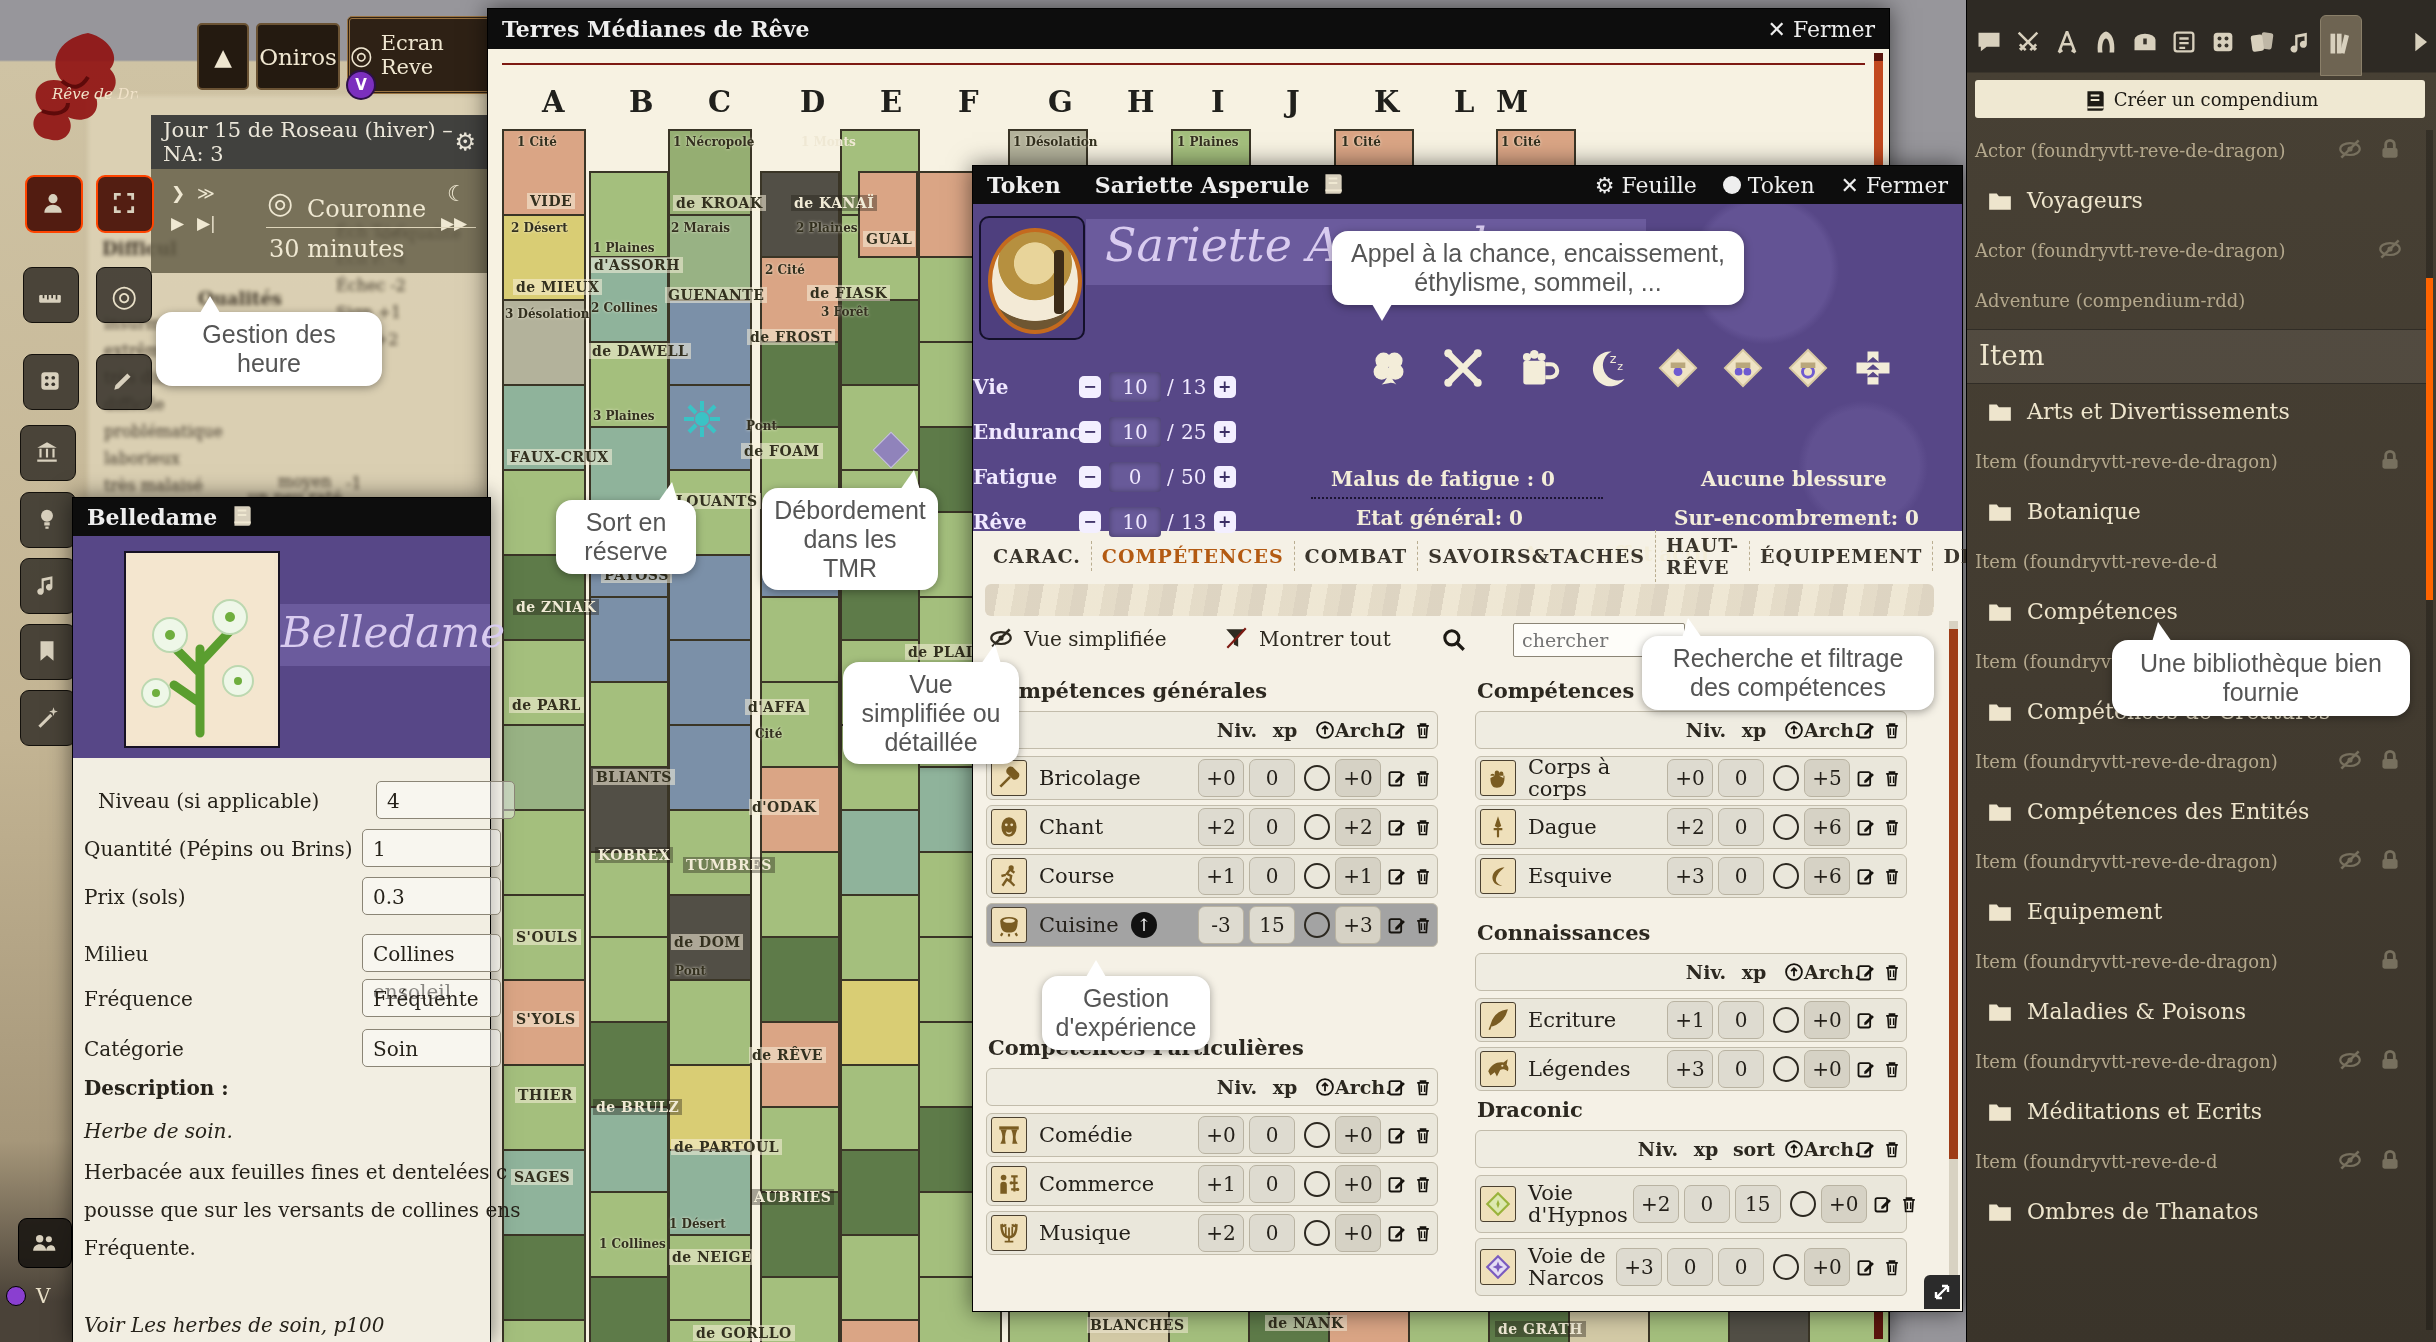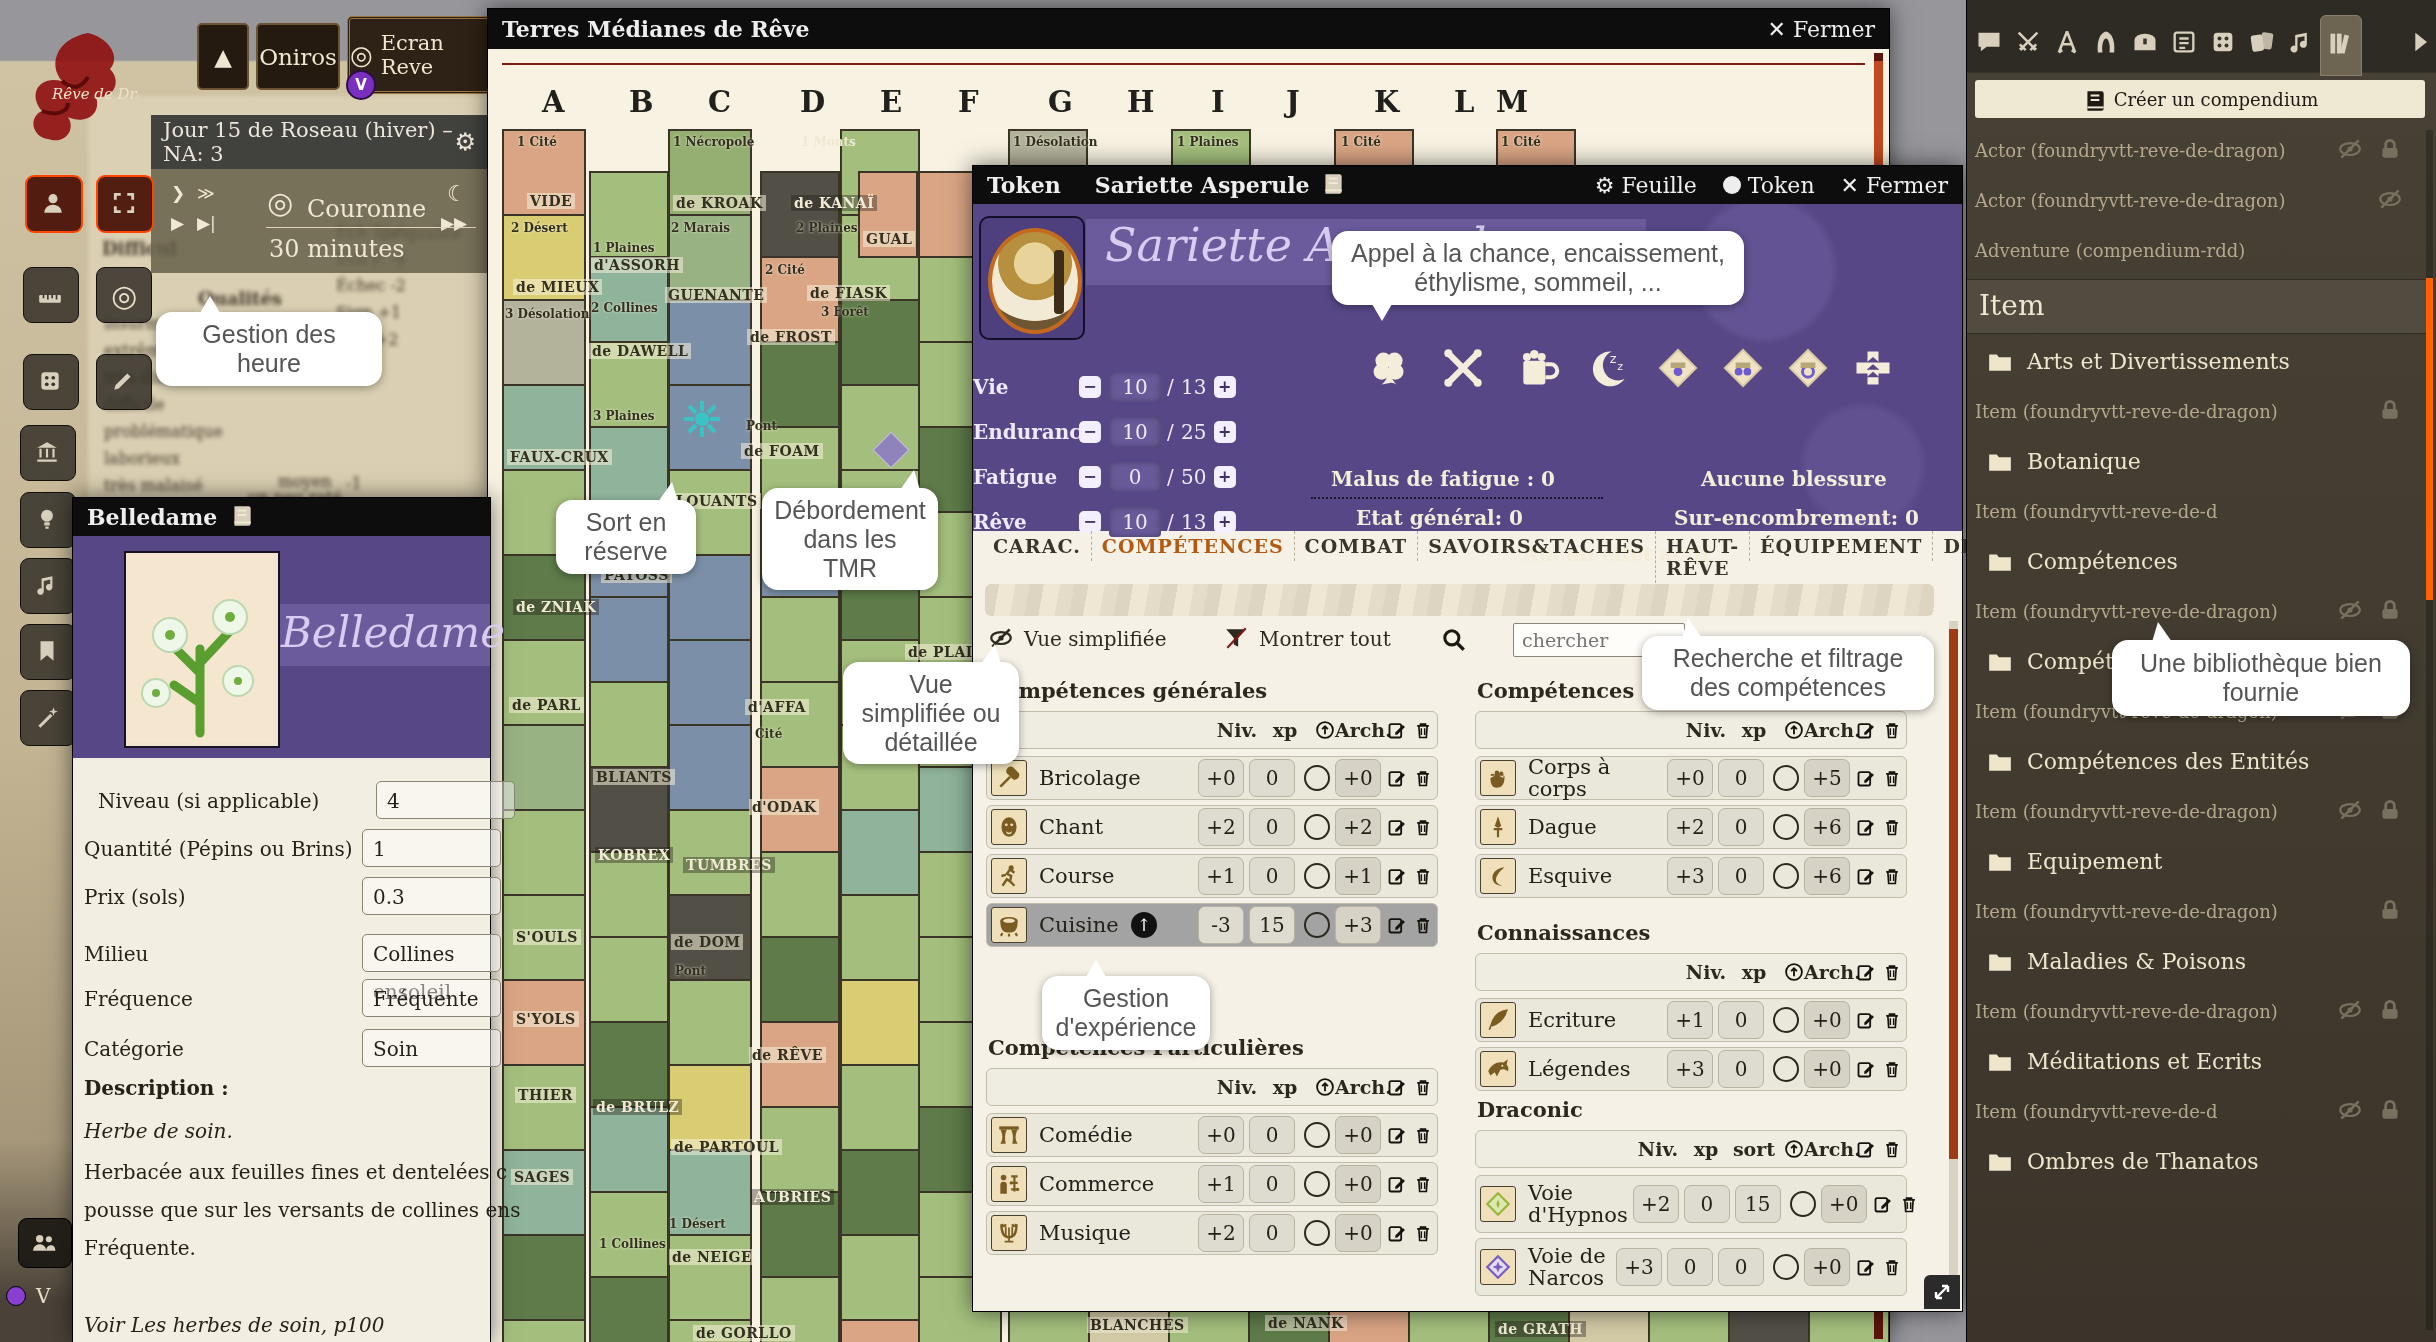--- a/index.html
+++ b/index.html
@@ -35,21 +35,21 @@
   #portrait .lute{position:absolute;right:14px;top:18px;width:10px;height:64px;background:#3c2c18;border-radius:4px;}
   .statrow{position:absolute;height:30px;display:flex;align-items:center;color:#f0e9ff;font-size:20px;}
   .statrow .lbl{width:98px;margin-right:8px;font-weight:bold;}
   .pmbtn{width:22px;height:22px;border-radius:5px;background:#f3efff;color:#3c2f66;font-size:16px;line-height:22px;text-align:center;font-weight:bold;}
   .statval{width:52px;height:30px;margin:0 6px 0 8px;background:#685a99;border-radius:4px;text-align:center;line-height:30px;box-shadow:inset 0 0 6px rgba(0,0,0,.35);}
   .statmax{width:40px;text-align:center;}
   .hicon{position:absolute;color:#f3edd9;}
   .hstat{position:absolute;color:#f3edd9;font-size:20px;font-weight:bold;white-space:nowrap;}
   #hdots{position:absolute;border-top:2px dotted #1c1433;}
   
-  #tabs{position:absolute;left:0;top:365px;width:100%;height:50px;display:flex;align-items:flex-start;justify-content:space-around;padding:0 10px;box-sizing:border-box;}
+  #tabs{position:absolute;left:0;top:365px;width:100%;height:50px;display:flex;align-items:center;justify-content:space-around;padding:0 10px;box-sizing:border-box;}
   .tab{font-size:19px;letter-spacing:1px;color:#3a352c;font-weight:bold;padding:4px 10px;border-left:1px dashed #b9ad90;}
   .tab:first-child{border-left:none;}
   .tab.active{color:#b35a12;}
   #decor{position:absolute;left:12px;top:418px;right:28px;height:32px;border-radius:6px;opacity:.55;background:repeating-linear-gradient(100deg,rgba(150,125,85,.45) 0 14px,rgba(222,205,165,.5) 14px 30px,rgba(178,155,110,.45) 30px 44px);}
   
   #skills-toolbar{position:absolute;left:0;top:455px;width:100%;height:40px;color:#2e2a20;font-size:20px;}
   .tbi{position:absolute;display:flex;align-items:center;gap:8px;}
   #search-input{position:absolute;left:540px;top:2px;width:172px;height:34px;background:#fefdf9;border:1px solid #8b8576;border-radius:2px;font-family:"DejaVu Serif",serif;font-size:19px;color:#6d675a;padding:0 8px;box-sizing:border-box;}
   
   .skillcol{position:absolute;top:512px;width:452px;}
@@ -1327,20 +1327,28 @@
               <ellipse cx="12" cy="12" rx="9" ry="5.5" fill="none" stroke="currentColor" stroke-width="2"></ellipse>
               <circle cx="12" cy="12" r="2.4" fill="currentColor"></circle>
               <path d="M4 20 L20 4" stroke="currentColor" stroke-width="2.4"></path>
             </svg>
           </span><span class="sb-ic" style="right:22px;">
             <svg width="26" height="26" viewBox="0 0 24 24">
               <rect x="5" y="11" width="14" height="9" rx="2" fill="currentColor"></rect>
               <path d="M8 11 V8 a4 4 0 0 1 8 0 v3" stroke="currentColor" stroke-width="2.6" fill="none"></path>
             </svg>
           </span></div>
+        <div class="sb-folder">
+          <span>
+            <svg width="26" height="26" viewBox="0 0 24 24">
+              <path d="M2 5 h7 l2 2.5 h11 V20 H2 z" fill="currentColor"></path>
+            </svg>
+          </span>
+          <span>Voyageurs</span>
+        </div>
         <div class="sb-sub">Actor (foundryvtt-reve-de-dragon)<span class="sb-ic" style="right:22px;">
             <svg width="26" height="26" viewBox="0 0 24 24">
               <ellipse cx="12" cy="12" rx="9" ry="5.5" fill="none" stroke="currentColor" stroke-width="2"></ellipse>
               <circle cx="12" cy="12" r="2.4" fill="currentColor"></circle>
               <path d="M4 20 L20 4" stroke="currentColor" stroke-width="2.4"></path>
             </svg>
           </span></div>
         <div class="sb-sub">Adventure (compendium-rdd)</div>
         <div class="sb-section">Item</div>
         <div class="sb-folder">

